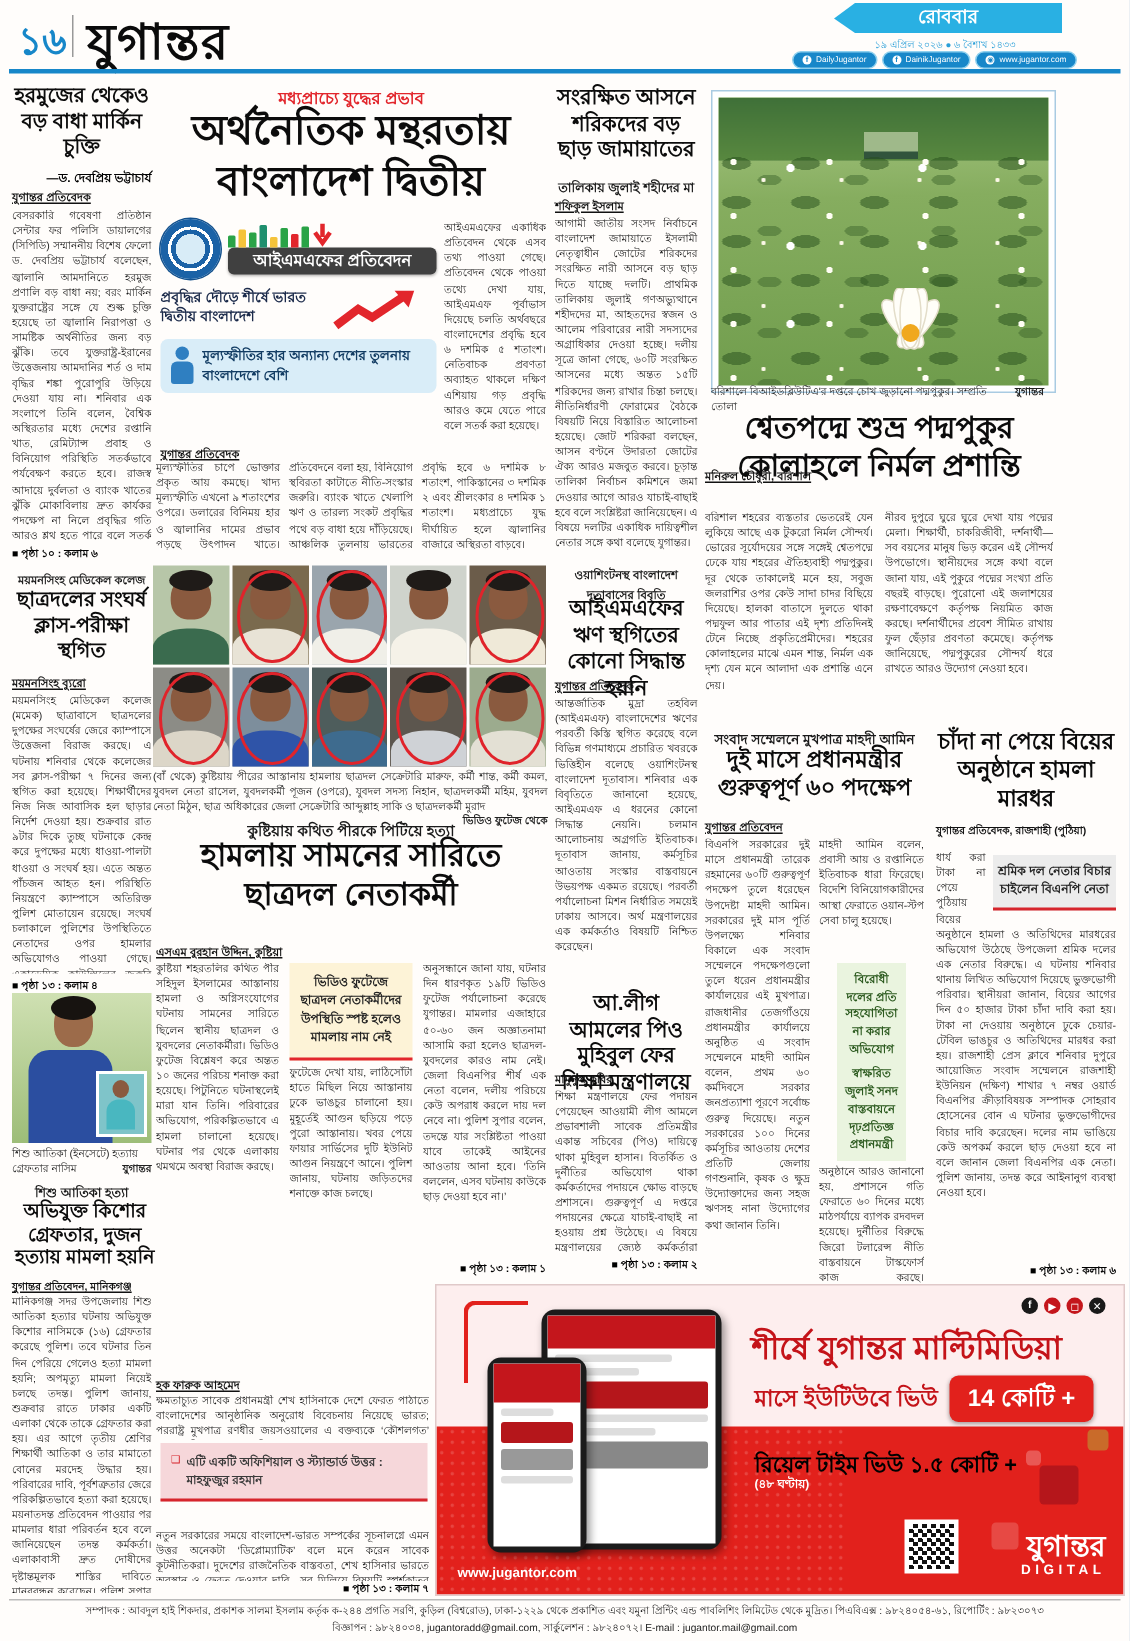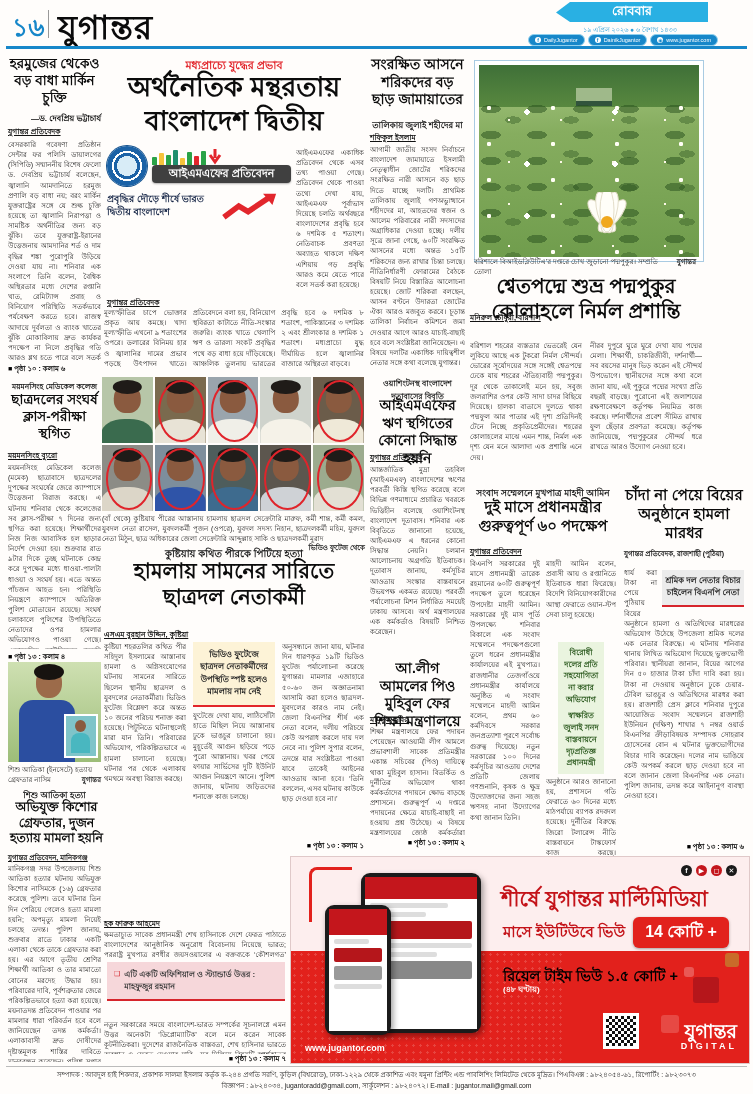--- a/index.html
+++ b/index.html
@@ -199,20 +199,24 @@
         <div class="banner" style="height:18px">আইএমএফের প্রতিবেদন</div>
       </div>
     </div>
     <div style="display:flex;align-items:flex-start;gap:6px;margin-top:6px">
       <div style="font-size:9.5px;font-weight:bold;color:#1b2a4a;width:108px;line-height:1.4">প্রবৃদ্ধির দৌড়ে শীর্ষে ভারত দ্বিতীয় বাংলাদেশ</div>
       <svg width="58" height="28" viewBox="0 0 60 30">
         <path d="M2 27 L18 15 L28 21 L52 5" stroke="#e2262c" stroke-width="6" fill="none"></path>
         <path d="M44 2 L58 2 L54 14 Z" fill="#e2262c"></path>
       </svg>
     </div>
+    <div class="infoblue" style="margin-top:6px">
+      <span class="persn"></span>
+      <span style="font-size:9px;font-weight:bold;color:#123c63;line-height:1.45">মূল্যস্ফীতির হার অন্যান্য দেশের তুলনায় বাংলাদেশে বেশি</span>
+    </div>
   </div>
   <div class="ab j" style="left:296px;top:148px;width:68px;height:146px">আইএমএফের একাধিক প্রতিবেদন থেকে এসব তথ্য পাওয়া গেছে। প্রতিবেদন থেকে পাওয়া তথ্যে দেখা যায়, আইএমএফ পূর্বাভাস দিয়েছে চলতি অর্থবছরে বাংলাদেশের প্রবৃদ্ধি হবে ৬ দশমিক ৫ শতাংশ। নেতিবাচক প্রবণতা অব্যাহত থাকলে দক্ষিণ এশিয়ায় গড় প্রবৃদ্ধি আরও কমে যেতে পারে বলে সতর্ক করা হয়েছে।</div>
   <div class="ab byu" style="left:107px;top:297px">যুগান্তর প্রতিবেদক</div>
   <div class="ab j" style="left:104px;top:308px;width:260px;height:66px;column-count:3;column-gap:6px">মূল্যস্ফীতির চাপে ভোক্তার প্রকৃত আয় কমছে। খাদ্য মূল্যস্ফীতি এখনো ৯ শতাংশের ওপরে। ডলারের বিনিময় হার ও জ্বালানির দামের প্রভাব পড়ছে উৎপাদন খাতে। প্রতিবেদনে বলা হয়, বিনিয়োগ স্থবিরতা কাটাতে নীতি-সংস্কার জরুরি। ব্যাংক খাতে খেলাপি ঋণ ও তারল্য সংকট প্রবৃদ্ধির পথে বড় বাধা হয়ে দাঁড়িয়েছে। আঞ্চলিক তুলনায় ভারতের প্রবৃদ্ধি হবে ৬ দশমিক ৮ শতাংশ, পাকিস্তানের ৩ দশমিক ২ এবং শ্রীলংকার ৪ দশমিক ১ শতাংশ। মধ্যপ্রাচ্যে যুদ্ধ দীর্ঘায়িত হলে জ্বালানির বাজারে অস্থিরতা বাড়বে।</div>
 
   <div class="ab grid" style="left:102px;top:377px;width:263px">
     <div class="face">
         <i></i>
         <b></b>
       </div>

